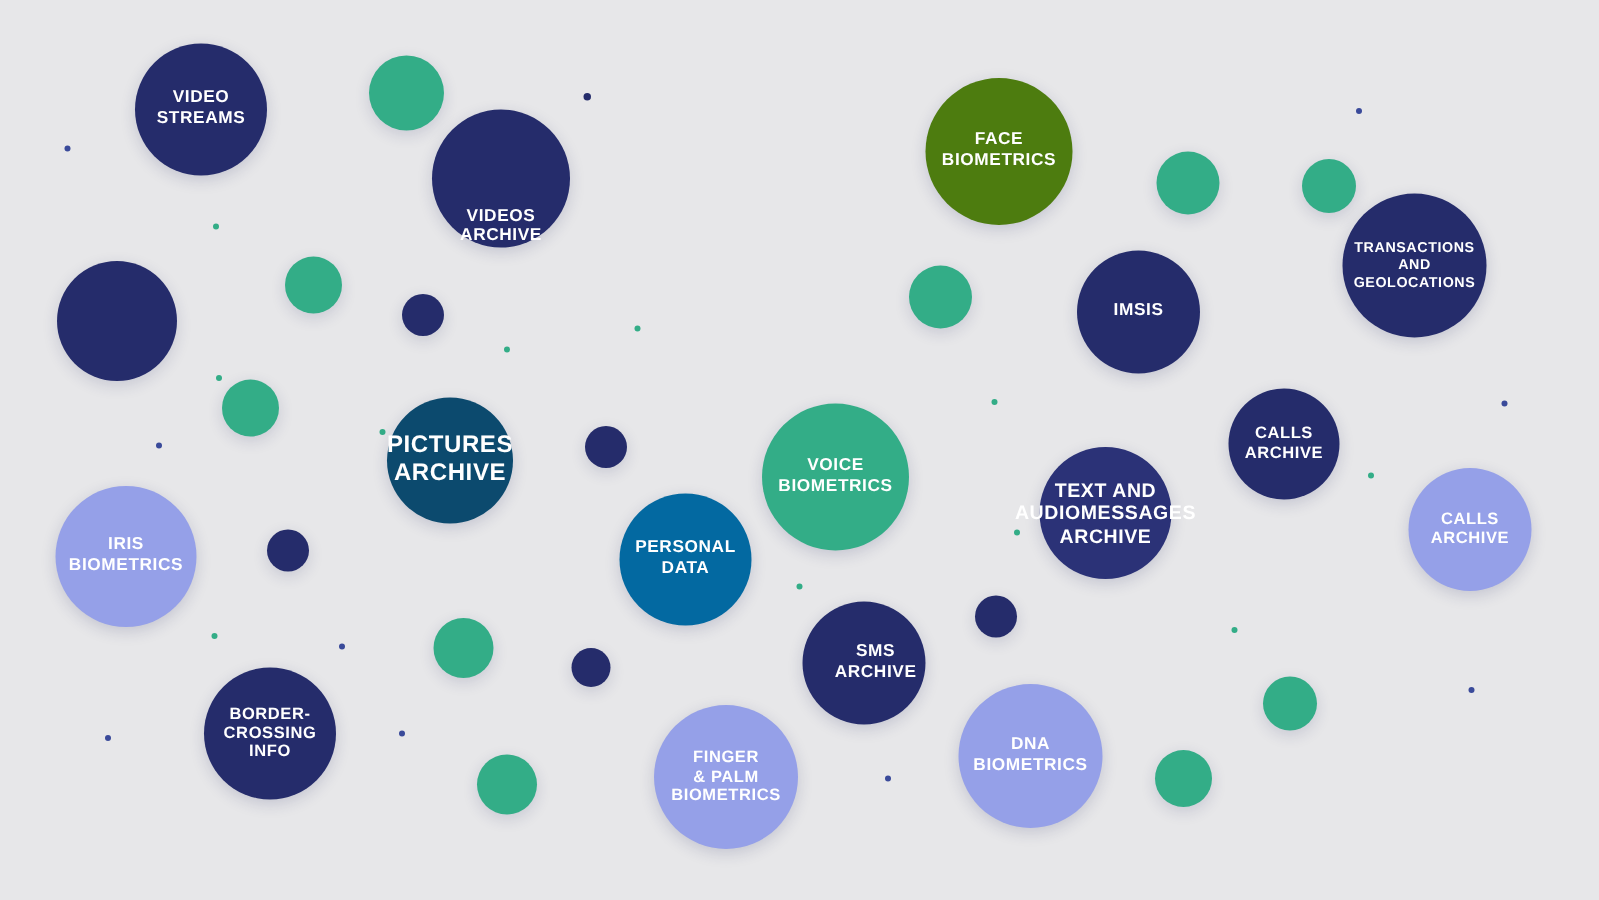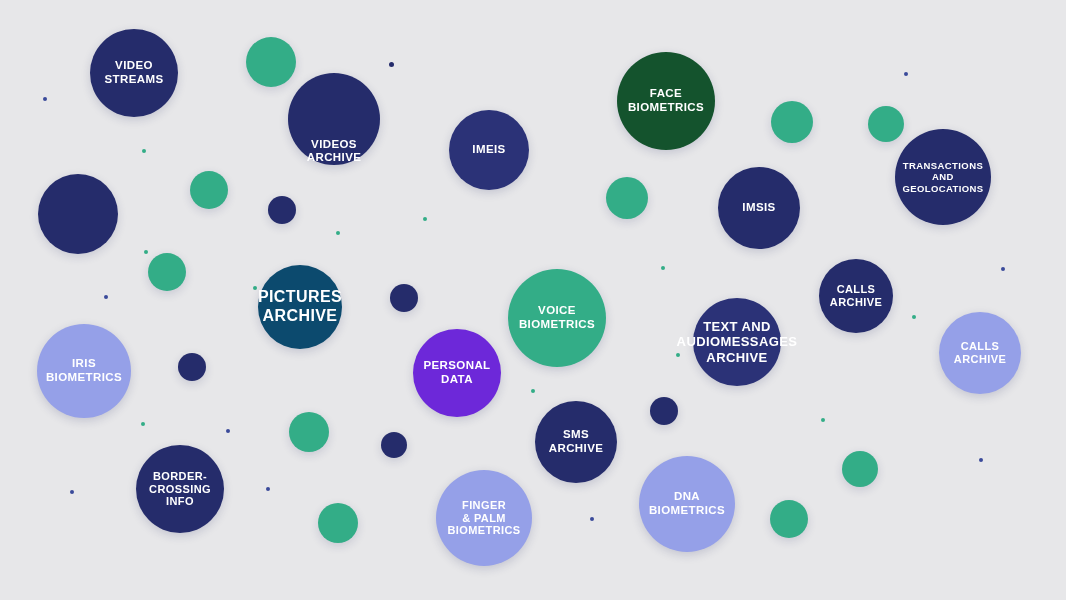--- a/index.html
+++ b/index.html
@@ -91,24 +91,21 @@
     <div class="dot" style="left: 661px; top: 266px; width: 4px; height: 4px; background: rgb(51, 173, 135);"></div>
     <div class="dot" style="left: 912px; top: 315px; width: 4px; height: 4px; background: rgb(51, 173, 135);"></div>
     <div class="dot" style="left: 844px; top: 266px; width: 4px; height: 4px; background: rgb(51, 173, 135);"></div>
     <div class="dot" style="left: 821px; top: 418px; width: 4px; height: 4px; background: rgb(51, 173, 135);"></div>
     <div class="bubble labeled" style="left: 90px; top: 29px; width: 88px; height: 88px; background: rgb(37, 44, 107); font-size: 11.5px;">
       <span class="cap">VIDEO<br>STREAMS</span>
     </div>
     <div class="bubble labeled" style="left: 288px; top: 73px; width: 92px; height: 92px; background: rgb(37, 44, 107); font-size: 11.5px; align-items: flex-end;">
       <span class="cap">VIDEOS<br>ARCHIVE</span>
     </div>
-    <div class="bubble labeled" style="left: 449px; top: 110px; width: 80px; height: 80px; background: rgb(43, 50, 119); font-size: 11.5px;">
-      <span class="cap">IMEIS</span>
-    </div>
-    <div class="bubble labeled" style="left: 617px; top: 52px; width: 98px; height: 98px; background: #14532d; font-size: 11.5px;">
+    <div class="bubble labeled" style="left: 617px; top: 52px; width: 98px; height: 98px; background: #4d7c0f; font-size: 11.5px;">
       <span class="cap">FACE<br>BIOMETRICS</span>
     </div>
     <div class="bubble labeled" style="left: 895px; top: 129px; width: 96px; height: 96px; background: rgb(37, 44, 107); font-size: 9.5px;">
       <span class="cap">TRANSACTIONS<br>AND<br>GEOLOCATIONS</span>
     </div>
     <div class="bubble labeled" style="left: 718px; top: 167px; width: 82px; height: 82px; background: rgb(37, 44, 107); font-size: 11.5px;">
       <span class="cap">IMSIS</span>
     </div>
     <div class="bubble labeled" style="left: 258px; top: 265px; width: 84px; height: 84px; background: #0c4a6e; font-size: 16px;">
       <span class="cap">PICTURES<br>ARCHIVE</span>
@@ -121,24 +118,24 @@
     </div>
     <div class="bubble labeled" style="left: 819px; top: 259px; width: 74px; height: 74px; background: rgb(37, 44, 107); font-size: 11px;">
       <span class="cap">CALLS<br>ARCHIVE</span>
     </div>
     <div class="bubble labeled" style="left: 939px; top: 312px; width: 82px; height: 82px; background: rgb(149, 160, 232); font-size: 11px;">
       <span class="cap">CALLS<br>ARCHIVE</span>
     </div>
     <div class="bubble labeled" style="left: 37px; top: 324px; width: 94px; height: 94px; background: rgb(149, 160, 232); font-size: 11.5px;">
       <span class="cap">IRIS<br>BIOMETRICS</span>
     </div>
-    <div class="bubble labeled" style="left: 413px; top: 329px; width: 88px; height: 88px; background: #6d28d9; font-size: 11.5px; justify-content: center;">
+    <div class="bubble labeled" style="left: 413px; top: 329px; width: 88px; height: 88px; background: #0369a1; font-size: 11.5px; justify-content: center;">
       <span class="cap">PERSONAL<br>DATA</span>
     </div>
-    <div class="bubble labeled" style="left: 535px; top: 401px; width: 82px; height: 82px; background: rgb(37, 44, 107); font-size: 11.5px;">
+    <div class="bubble labeled" style="left: 535px; top: 401px; width: 82px; height: 82px; background: rgb(37, 44, 107); font-size: 11.5px; justify-content: flex-end;">
       <span class="cap">SMS<br>ARCHIVE</span>
     </div>
     <div class="bubble labeled" style="left: 136px; top: 445px; width: 88px; height: 88px; background: rgb(37, 44, 107); font-size: 11px;">
       <span class="cap">BORDER-<br>CROSSING<br>INFO</span>
     </div>
     <div class="bubble labeled" style="left: 436px; top: 470px; width: 96px; height: 96px; background: rgb(149, 160, 232); font-size: 11px;">
       <span class="cap">FINGER<br>&amp; PALM<br>BIOMETRICS</span>
     </div>
     <div class="bubble labeled" style="left: 639px; top: 456px; width: 96px; height: 96px; background: rgb(149, 160, 232); font-size: 11.5px;">
       <span class="cap">DNA<br>BIOMETRICS</span>

